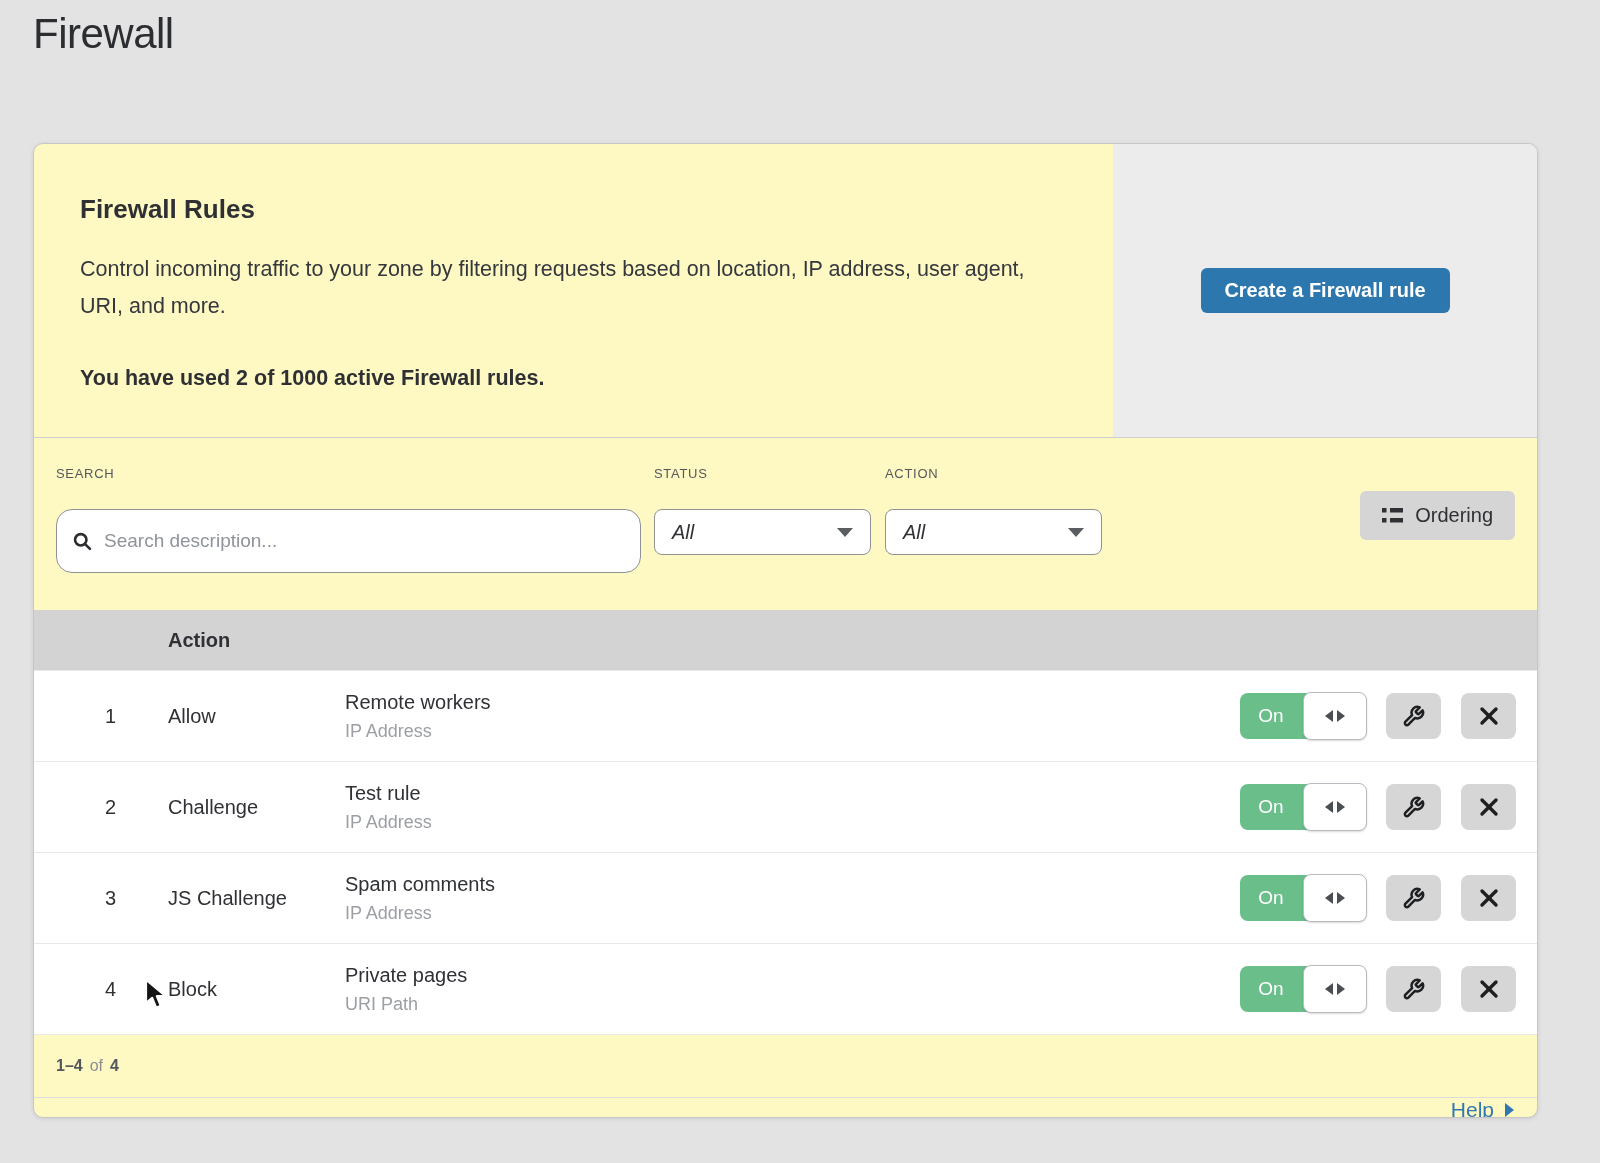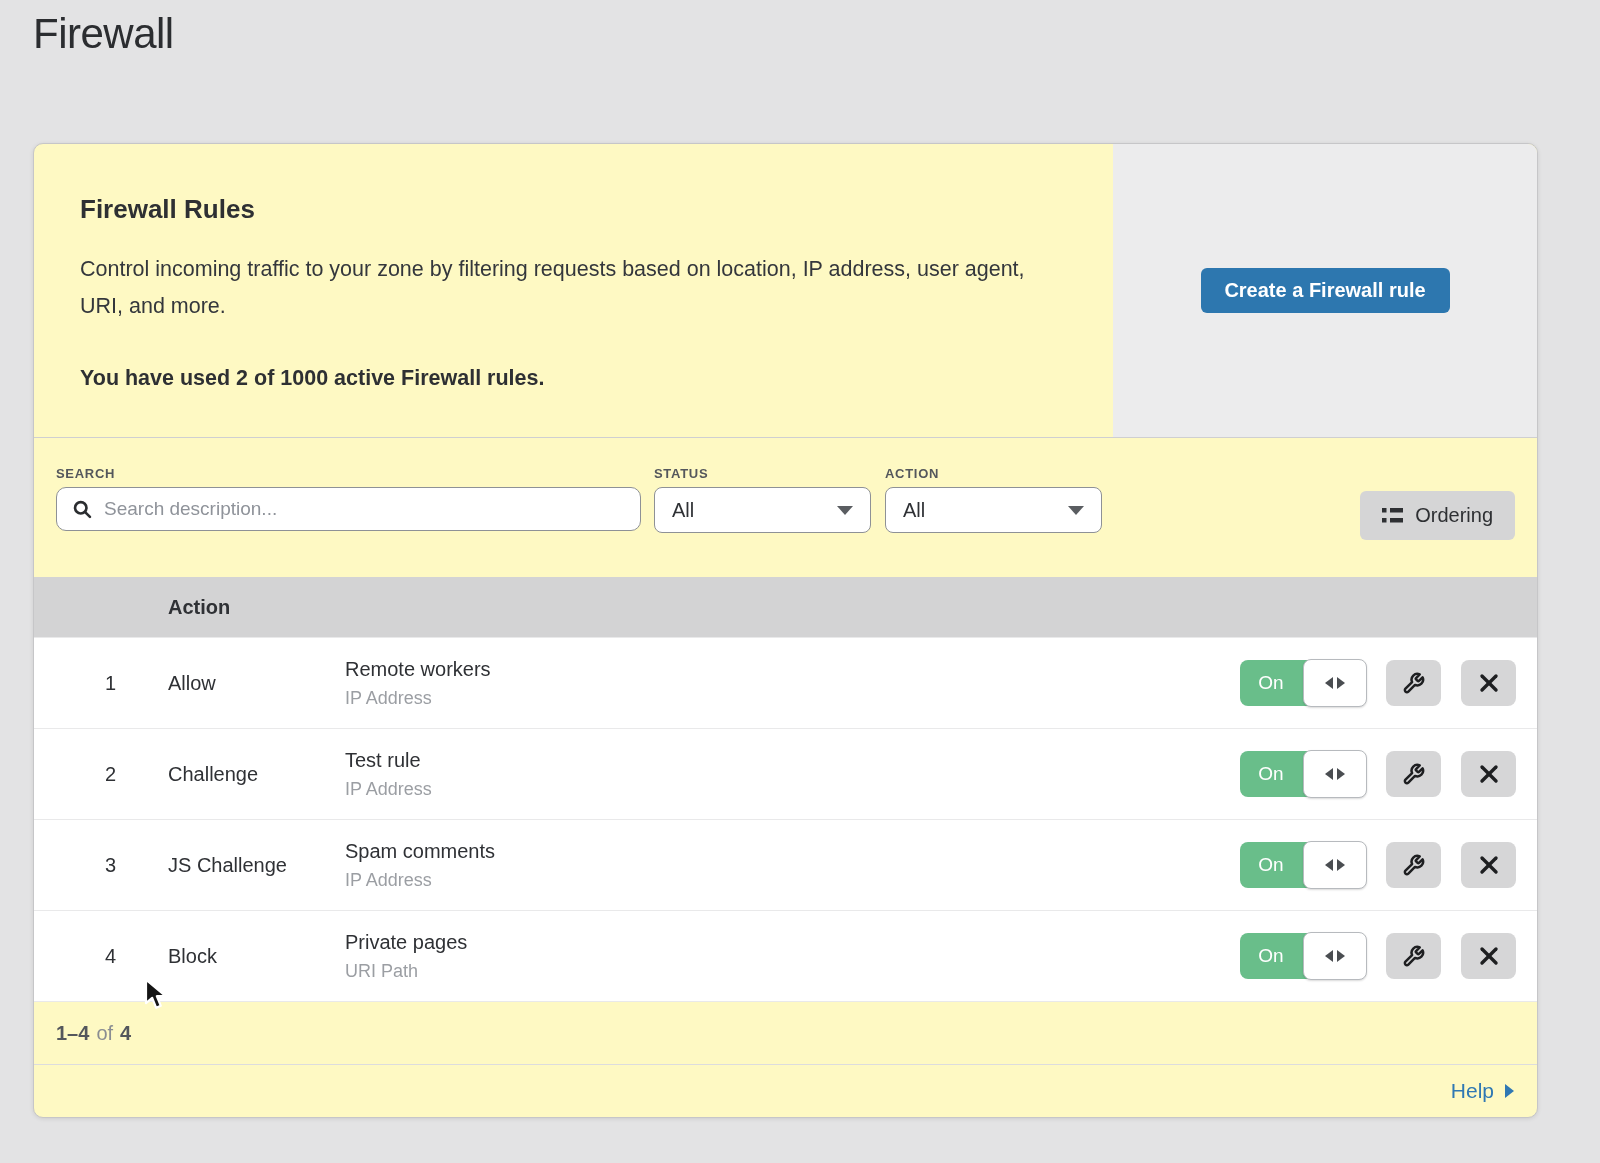--- a/index.html
+++ b/index.html
@@ -41,37 +41,37 @@
     width: 249px; height: 45px;
     background: #2d77af; color: #ffffff;
     font-family: "Liberation Sans", sans-serif;
     font-size: 20px; font-weight: 600;
     border: none; border-radius: 6px; cursor: pointer;
   }
 
   
   .filters { display: flex; align-items: flex-start; padding: 28px 22px 37px 22px; flex: none; }
   .filter-group { display: flex; flex-direction: column; }
-  .filter-label { font-size: 13px; font-weight: 700; color: #54575c; letter-spacing: 0.7px; margin-bottom: 6px; }
+  .filter-label { font-size: 13px; font-weight: 400; color: #54575c; letter-spacing: 0.7px; margin-bottom: 28px; }
   .search-group { width: 585px; }
   .search-box {
-    height: 44px; border: 1px solid #8e9196; border-radius: 10px;
+    height: 64px; border: 1px solid #8e9196; border-radius: 16px;
     background: #fff; display: flex; align-items: center; padding: 0 15px;
   }
   .search-box input {
     border: none; outline: none; flex: 1; font-family: "Liberation Sans", sans-serif;
     font-size: 19px; color: #333; background: transparent; margin-left: 11px;
   }
   .search-box input::placeholder { color: #8f939a; }
   .status-group { margin-left: 13px; }
   .action-group { margin-left: 14px; }
   .select-box {
     width: 217px; height: 46px; border: 1px solid #8e9196; border-radius: 8px;
     background: #fff; display: flex; align-items: center; justify-content: space-between;
-    padding: 0 17px; font-size: 20px; color: #2f3135; cursor: pointer;
+    padding: 0 17px; font-size: 20px; color: #2f3135; cursor: pointer; font-style: italic;
   }
   .caret-down {
     width: 0; height: 0;
     border-left: 8px solid transparent; border-right: 8px solid transparent;
     border-top: 9px solid #5a5d61;
   }
   .ordering-btn {
     margin-left: auto; margin-top: 25px;
     height: 49px; padding: 0 22px;
     background: #d5d5d6; border: none; border-radius: 6px;
@@ -117,21 +117,21 @@
   .tri-left { border-top: 6px solid transparent; border-bottom: 6px solid transparent; border-right: 8px solid #4a4d51; }
   .tri-right { border-top: 6px solid transparent; border-bottom: 6px solid transparent; border-left: 8px solid #4a4d51; }
 
   .icon-btn {
     width: 55px; height: 46px; background: #d6d6d7;
     border: none; border-radius: 8px; cursor: pointer;
     display: flex; align-items: center; justify-content: center;
   }
 
   
-  .pagination { height: 63px; flex: none; display: flex; align-items: center; padding-left: 22px; border-top: 1px solid #e9e9ea; font-size: 20px; }
+  .pagination { height: 63px; flex: none; display: flex; align-items: center; padding-left: 22px; border-top: 1px solid #e9e9ea; font-size: 16px; }
   .page-range { font-weight: 700; color: #54575c; }
   .page-of { color: #8a8d92; margin: 0 7px; }
   .page-total { font-weight: 700; color: #54575c; }
   .help-bar { flex: 1; border-top: 1px solid #dcdcde; display: flex; align-items: center; justify-content: flex-end; padding-right: 23px; }
   .help-link { display: flex; align-items: center; gap: 11px; font-size: 21px; color: #2f78b3; text-decoration: none; cursor: pointer; }
   .help-arrow { width: 0; height: 0; border-top: 7px solid transparent; border-bottom: 7px solid transparent; border-left: 9px solid #2f78b3; }
 
   .mouse-cursor { position: absolute; left: 143px; top: 978px; z-index: 10; pointer-events: none; }
 </style>
 </head>

